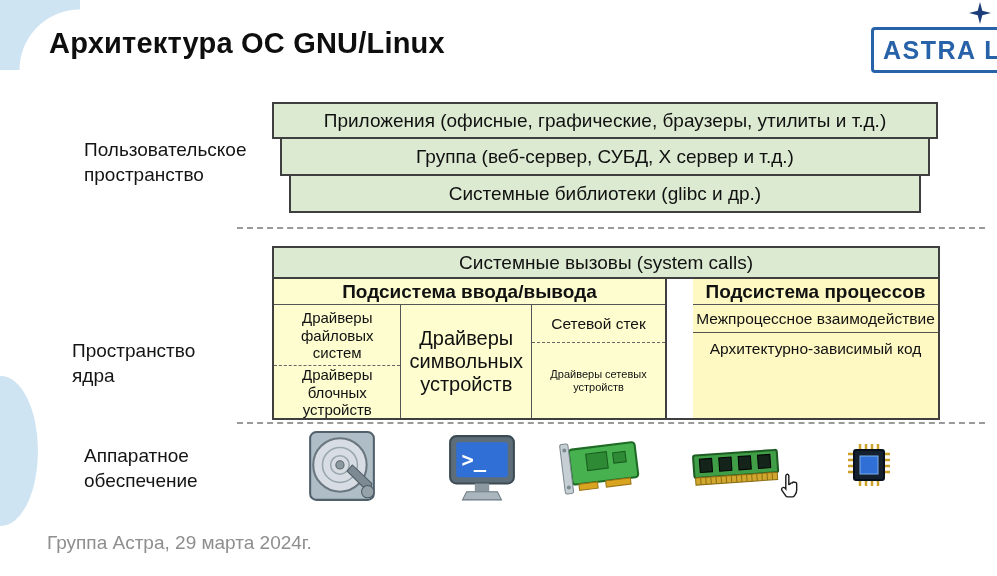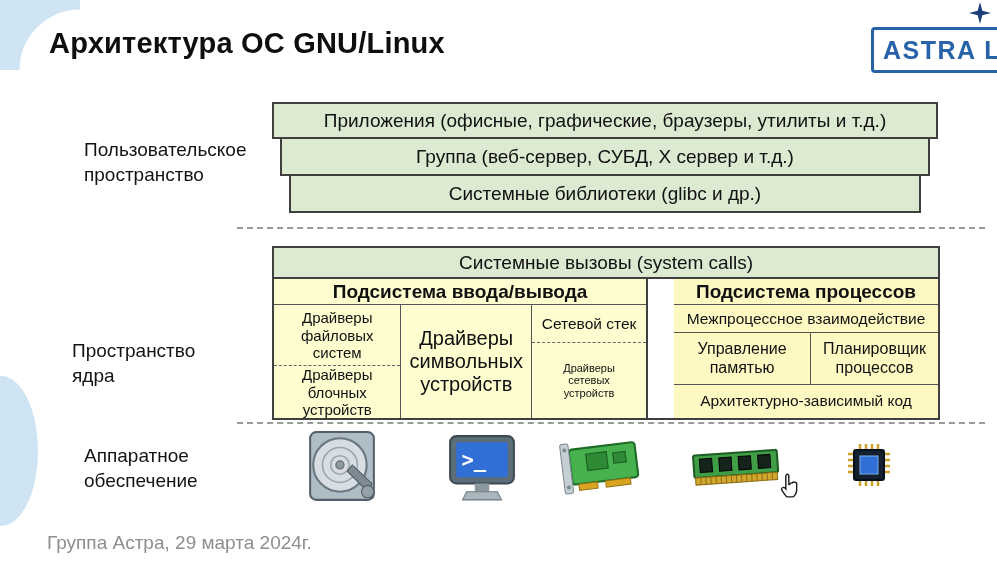--- a/index.html
+++ b/index.html
@@ -143,24 +143,20 @@
           </div>
           <div class="io-right">
             <div class="cell net-stack">Сетевой стек</div>
             <div class="cell net-drv">Драйверы сетевых устройств</div>
           </div>
         </div>
       </div>
       <div class="proc-sec">
         <div class="cell sub-header">Подсистема процессов</div>
         <div class="cell ipc">Межпроцессное взаимодействие</div>
-        <div class="mem-row">
-          <div class="cell mem">Управление памятью</div>
-          <div class="cell sched">Планировщик процессов</div>
-        </div>
         <div class="cell arch">Архитектурно-зависимый код</div>
       </div>
     </div>
   </div>
 
   <div class="dashed-sep sep2"></div>
 
   <div class="hw-icon icon-hdd">
     <svg viewBox="0 0 70 72" width="72" height="74">
       <rect x="4" y="2" width="62" height="66" rx="6" fill="#aebdc6" stroke="#52606b" stroke-width="2"></rect>

